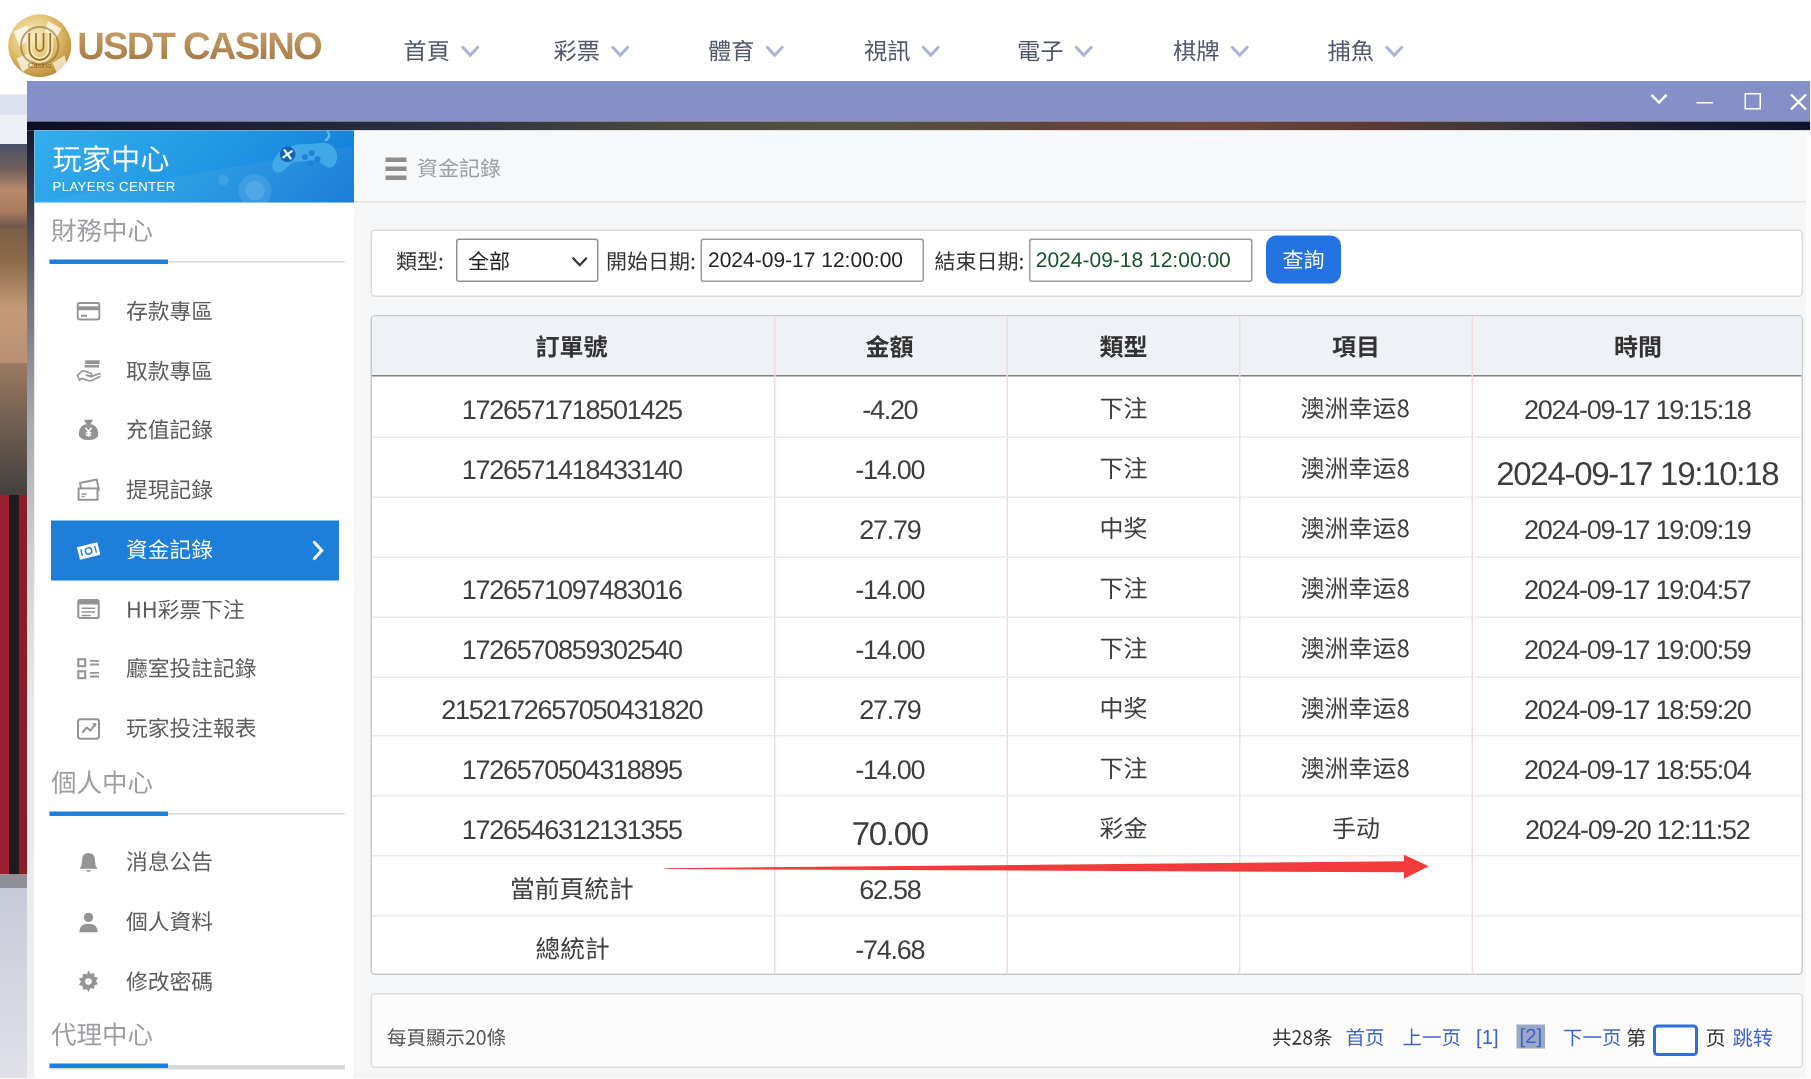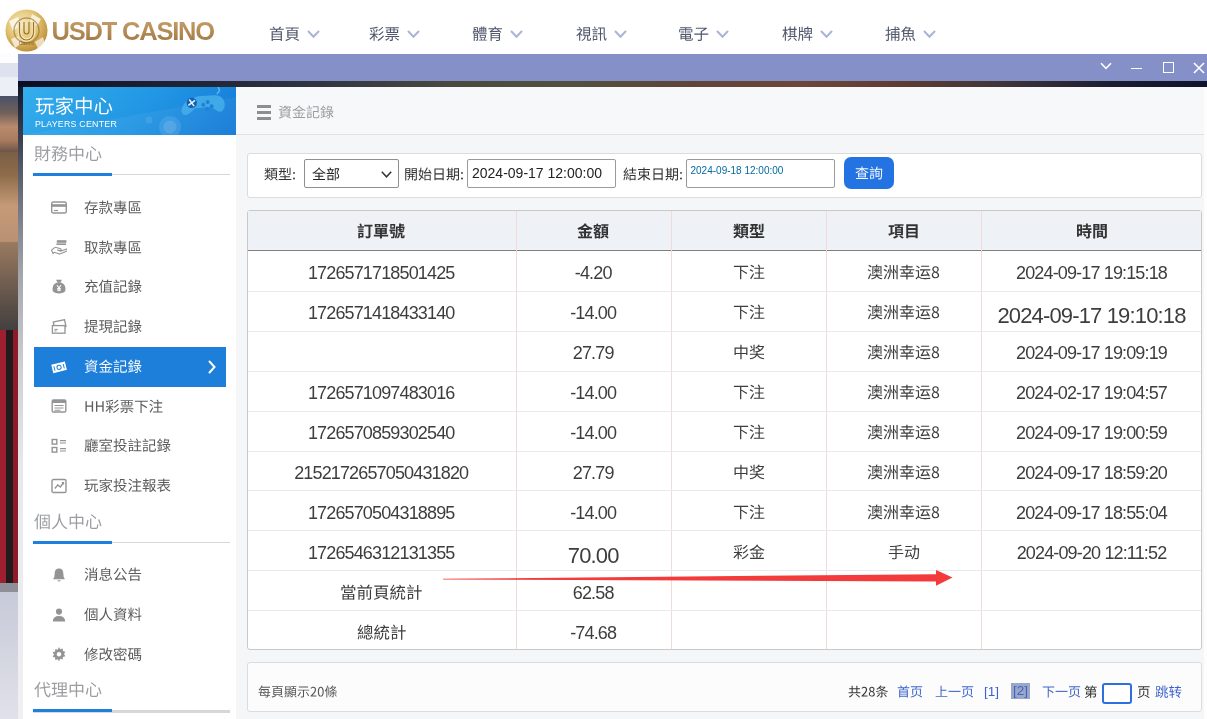--- a/index.html
+++ b/index.html
@@ -487,21 +487,21 @@
     <div class="abs" style="left:622.5px;top:166.9px">
       <svg class="t" width="59.9" height="14.0" viewBox="0 -880 4278 1000" fill="#333">
         <use href="#g64" x="0"></use>
         <use href="#g65" x="1000"></use>
         <use href="#g62" x="2000"></use>
         <use href="#g63" x="3000"></use>
         <use href="#g57" x="4000"></use>
       </svg>
     </div>
     <div class="abs" style="left:686px;top:158.6px;width:149px;height:29.3px;background:#fff;border:1px solid #9a9a9a;border-radius:2px"></div>
-    <div class="abs" style="left:690.5px;top:164.7px;font-size:10px;color:#0369a1">2024-09-18 12:00:00</div>
+    <div class="abs" style="left:690.5px;top:164.7px;font-size:14px;color:#14532d">2024-09-18 12:00:00</div>
     <div class="abs" style="left:843.9px;top:157px;width:50px;height:31.8px;background:#2473e3;border-radius:7px"></div>
     <div class="abs" style="left:855.0px;top:166.0px">
       <svg class="t" width="28.0" height="14.0" viewBox="0 -880 2000 1000" fill="#ffffff">
         <use href="#g66" x="0"></use>
         <use href="#g67" x="1000"></use>
       </svg>
     </div>
     <div class="abs" style="left:247px;top:209.5px;width:955px;height:440.3px;background:#fff;border:1px solid #c9c9c9;border-radius:3px"></div>
     <div class="abs" style="left:248px;top:210.5px;width:953px;height:40.3px;background:#eef1f5;border-bottom:1px solid #808080"></div>
     <div class="abs" style="left:357.2px;top:223.4px">
@@ -605,21 +605,21 @@
     </div>
     <div class="abs" style="left:867.1px;top:384.3px">
       <svg class="t" width="72.9" height="16.0" viewBox="0 -880 4555 1000" fill="#3d3d3d">
         <use href="#g79" x="0"></use>
         <use href="#g80" x="1000"></use>
         <use href="#g81" x="2000"></use>
         <use href="#g82" x="3000"></use>
         <use href="#g83" x="4000"></use>
       </svg>
     </div>
-    <div class="abs" style="left:1091.5px;top:382.9px;font-size:18px;color:#3d3d3d;letter-spacing:-0.85px;transform:translateX(-50%)">2024-02-17 19:04:57</div>
+    <div class="abs" style="left:1091.5px;top:382.9px;font-size:18px;color:#3d3d3d;letter-spacing:-0.85px;transform:translateX(-50%)">2024-09-17 19:04:57</div>
     <div class="abs" style="left:248px;top:410.6px;width:953px;height:1px;background:#eaeaea"></div>
     <div class="abs" style="left:381.2px;top:422.8px;font-size:18px;color:#3d3d3d;letter-spacing:-0.85px;transform:translateX(-50%)">1726570859302540</div>
     <div class="abs" style="left:593.2px;top:422.8px;font-size:18px;color:#3d3d3d;letter-spacing:-0.85px;transform:translateX(-50%)">-14.00</div>
     <div class="abs" style="left:732.5px;top:424.2px">
       <svg class="t" width="32.0" height="16.0" viewBox="0 -880 2000 1000" fill="#3d3d3d">
         <use href="#g34" x="0"></use>
         <use href="#g35" x="1000"></use>
       </svg>
     </div>
     <div class="abs" style="left:867.1px;top:424.2px">

